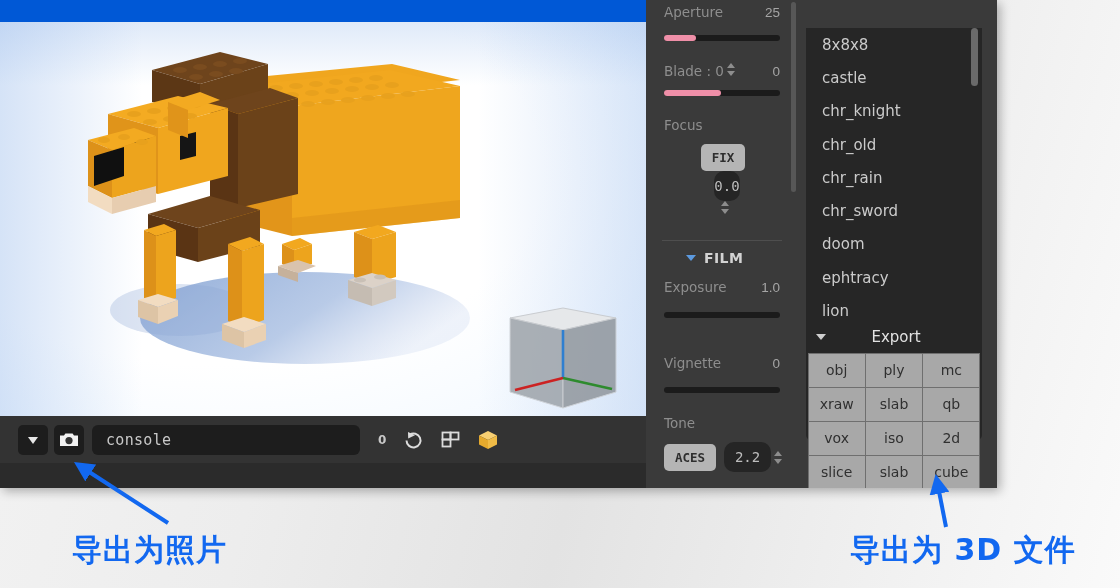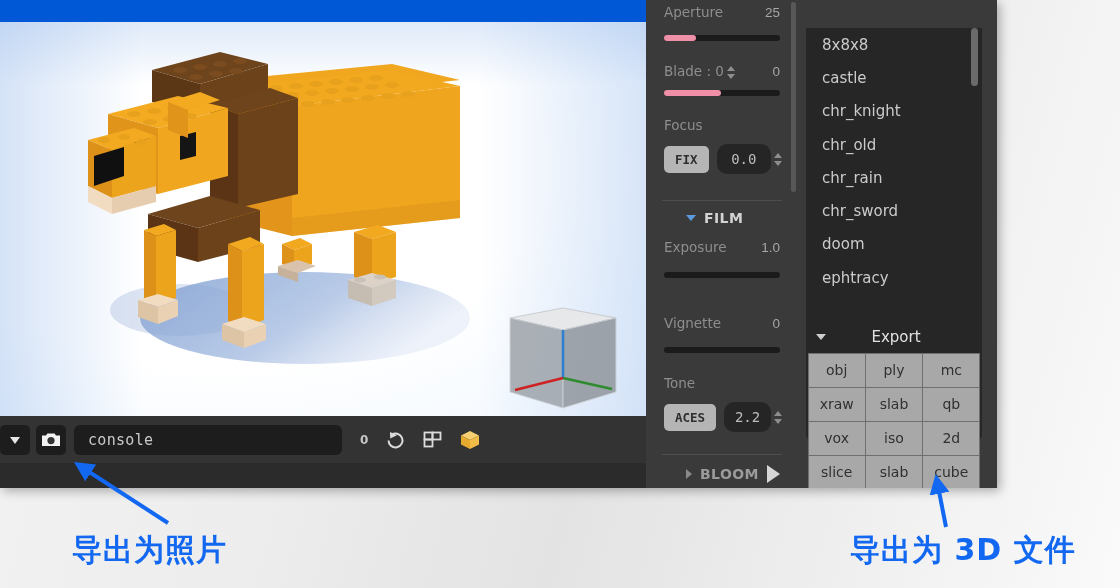--- a/index.html
+++ b/index.html
@@ -41,21 +41,21 @@
       linear-gradient(to bottom, rgba(150,185,235,0.30) 0%, rgba(255,255,255,0) 16%);
     pointer-events:none;
   }
   #lion-svg, #gizmo-svg { position: absolute; }
   #lion-svg { left: 60px; top: -4px; }
   #gizmo-svg { left: 498px; top: 278px; }
 
   
   #bottom-toolbar {
     position: absolute; left: 0; top: 416px; width: 646px; height: 47px;
-    background: #333333; display: flex; align-items: center; padding: 0 0;
+    background: #333333; display: flex; align-items: center; padding: 0 18px;
   }
   .tb-icon-btn {
     width: 30px; height: 30px; border-radius: 5px; background: #1d1d1d;
     display: flex; align-items: center; justify-content: center;
     margin-right: 6px; flex: 0 0 auto;
   }
   #console-input {
     flex: 0 0 auto; width: 268px; height: 30px; background: #1d1d1d;
     border-radius: 6px; color: #c9c9c9; font-size: 15px;
     font-family: "DejaVu Sans Mono", "Liberation Mono", monospace;
@@ -355,37 +355,37 @@
 
     <div class="mp-row" style="height:24px;">
       <span class="mp-label">Aperture</span>
       <span class="mp-value">25</span>
     </div>
     <div class="mp-slider" style="margin-top:11px;">
       <i style="width:28%"></i>
     </div>
 
     <div class="mp-row" style="height:26px; margin-top:17px;">
-      <span style="display:flex;align-items:flex-end;">
+      <span style="display:flex;align-items:flex-start;">
         <span class="mp-label">Blade : 0</span>
         <span class="spinner">
             <i class="up"></i>
             <i class="dn"></i>
           </span>
       </span>
       <span class="mp-value">0</span>
     </div>
     <div class="mp-slider" style="margin-top:6px;">
       <i style="width:49%"></i>
     </div>
 
     <div class="mp-row" style="height:24px; margin-top:17px;">
       <span class="mp-label">Focus</span>
     </div>
-    <div class="fieldrow" style="margin-top:7px;">
+    <div class="fieldrow" style="margin-top:7px;flex-direction:column;">
       <span class="chip">FIX</span>
       <span class="numbox">0.0</span>
       <span class="spinner">
           <i class="up"></i>
           <i class="dn"></i>
         </span>
     </div>
 
     <div class="mp-sep" style="margin-top:26px;"></div>
 
@@ -439,20 +439,21 @@
 
     <div id="model-list">
       <div class="list-item">8x8x8</div>
       <div class="list-item">castle</div>
       <div class="list-item">chr_knight</div>
       <div class="list-item">chr_old</div>
       <div class="list-item">chr_rain</div>
       <div class="list-item">chr_sword</div>
       <div class="list-item">doom</div>
       <div class="list-item">ephtracy</div>
+      <div class="list-item">lion</div>
       <div id="list-vscroll"></div>
       <div id="list-hscroll"></div>
     </div>
 
     <div id="export-header">
       <i class="caret-d"></i>
       <span id="export-title">Export</span>
     </div>
 
     <div id="export-grid">

